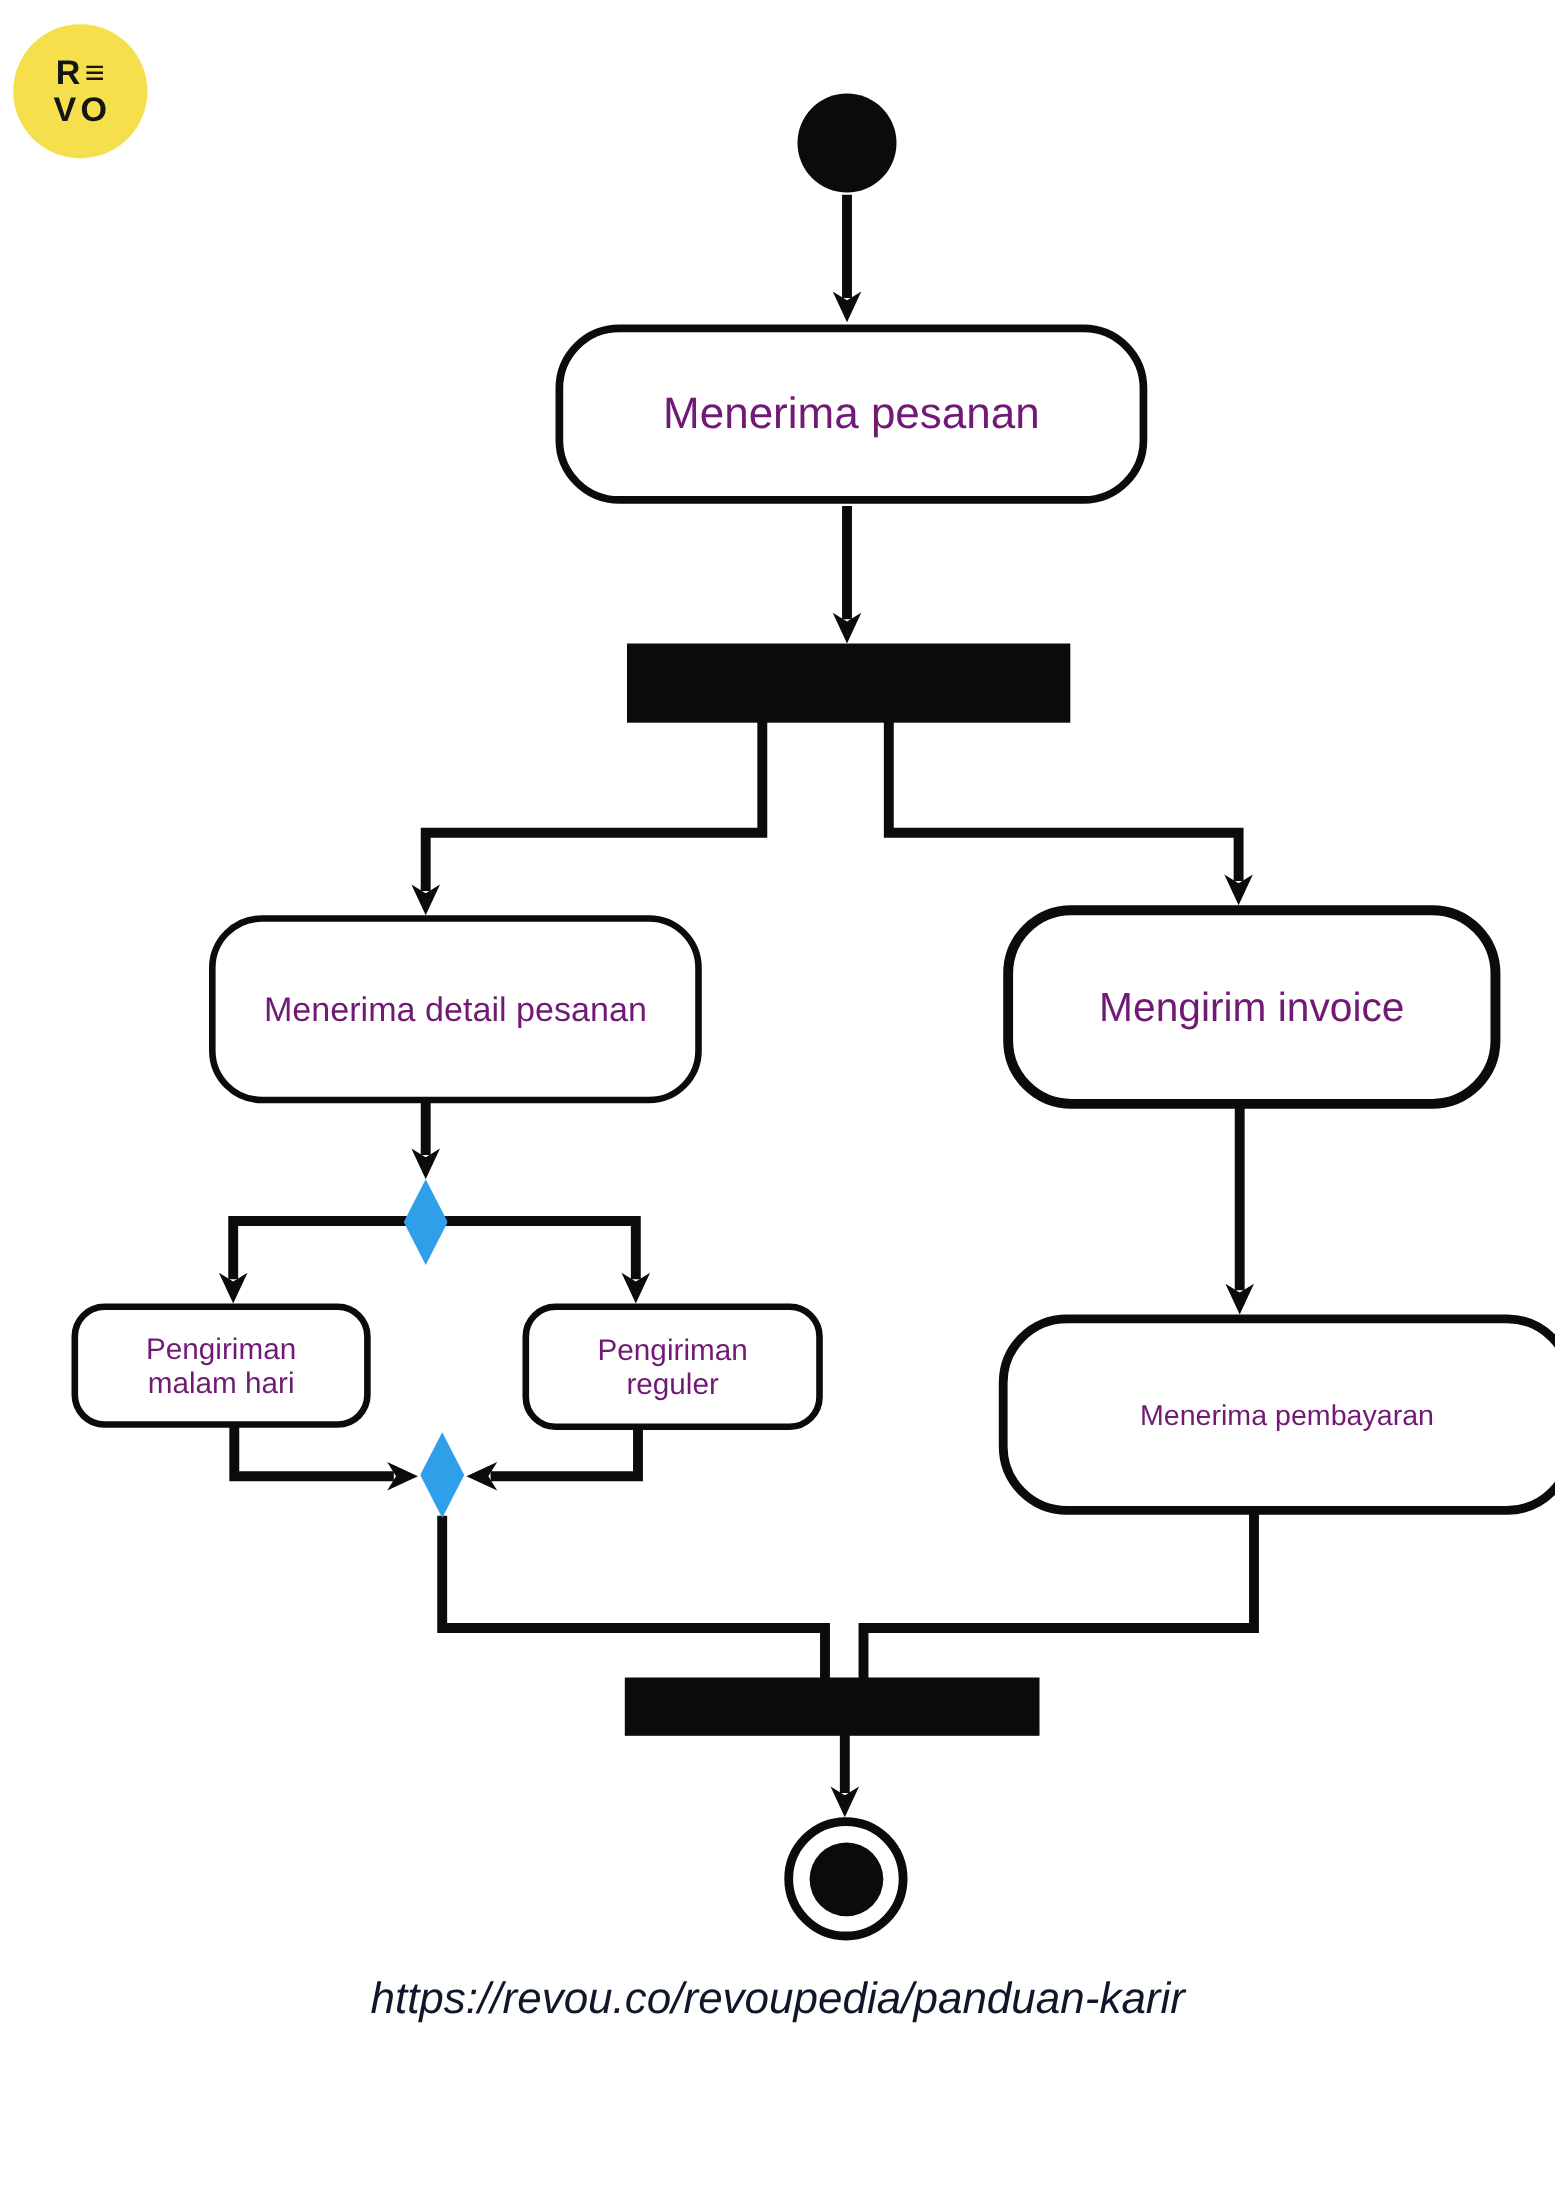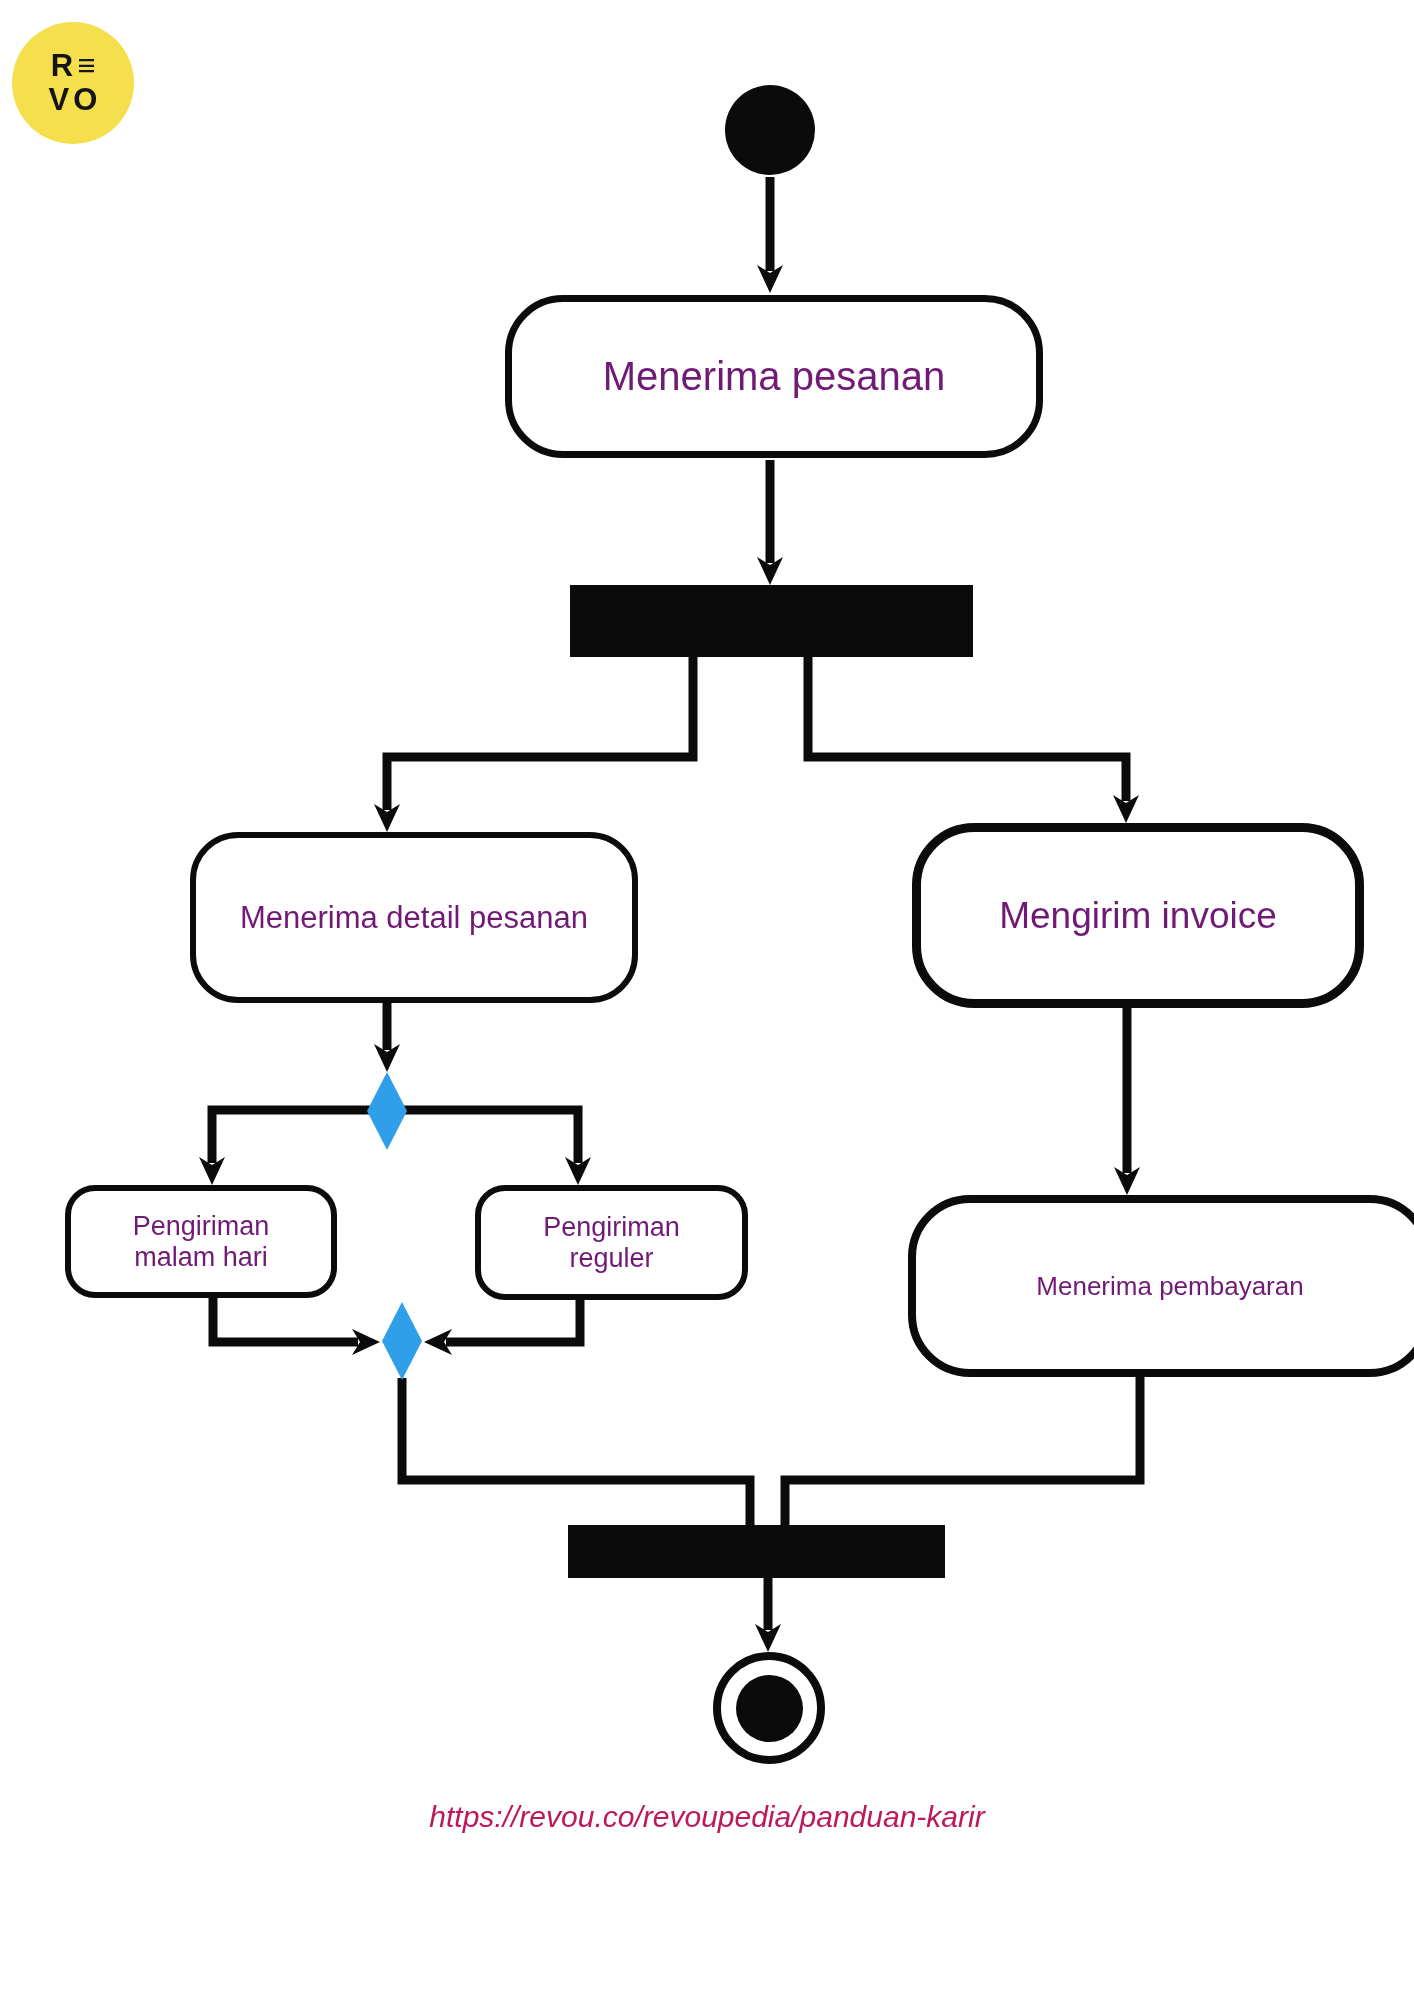--- a/index.html
+++ b/index.html
@@ -60,21 +60,21 @@
     width: 112px; height: 112px; box-sizing: border-box;
     border: 8px solid #0B0B0B; border-radius: 50%; background: #ffffff;
     display: flex; align-items: center; justify-content: center;
   }
   #end .inner { width: 67px; height: 67px; background: #0B0B0B; border-radius: 50%; }
 
   
   .footer {
     position: absolute; left: 0; right: 0; top: 1795px;
     text-align: center; font-style: italic;
-    color: #be185d; font-size: 30px; line-height: 44px;
+    color: #0f172a; font-size: 40px; line-height: 44px;
   }
 </style>
 </head>
 <body>
 
 <div class="canvas">
 
   <svg class="edges" width="1414" height="2000" viewBox="0 0 1414 2000">
     <defs>
       <marker id="ah" markerUnits="userSpaceOnUse" markerWidth="34" markerHeight="34" viewBox="0 0 34 34" refX="8" refY="17" orient="auto">

